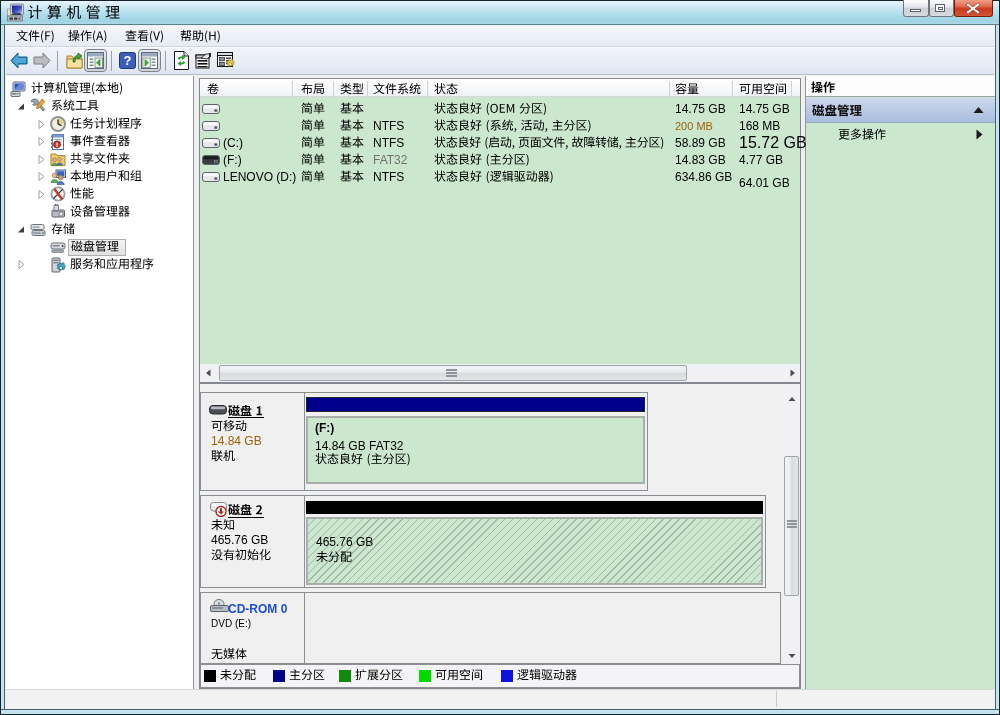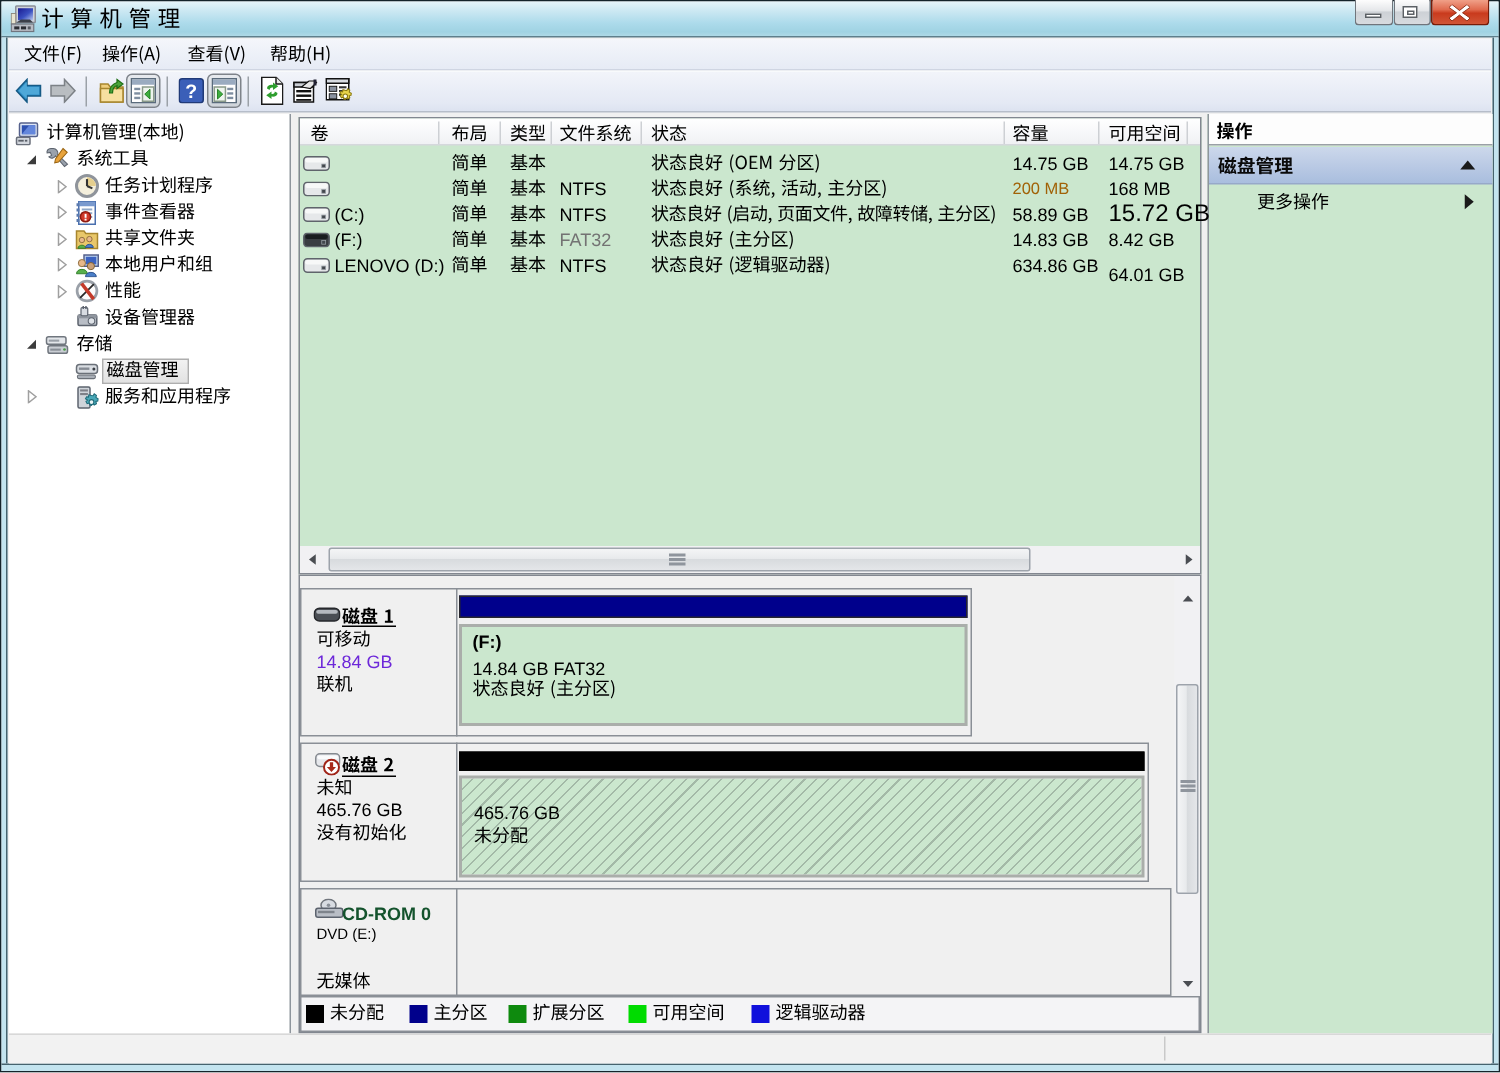--- a/index.html
+++ b/index.html
@@ -320,29 +320,29 @@
 <div class="t" style="left:373px;top:135.5px;font-size:12px;color:#000">NTFS</div>
 <div class="t" style="left:373px;top:152.5px;font-size:12px;color:#737373">FAT32</div>
 <div class="t" style="left:373px;top:169.5px;font-size:12px;color:#000">NTFS</div>
 <div class="t" style="left:675px;top:101.5px;font-size:12px;color:#000">14.75 GB</div>
 <div class="t" style="left:739px;top:101.5px;font-size:12px;color:#000">14.75 GB</div>
 <div class="t" style="left:675px;top:118.5px;font-size:11px;color:#a16207">200 MB</div>
 <div class="t" style="left:739px;top:118.5px;font-size:12px;color:#000">168 MB</div>
 <div class="t" style="left:675px;top:135.5px;font-size:12px;color:#000">58.89 GB</div>
 <div class="t" style="left:739px;top:135.5px;font-size:16px;color:#000">15.72 GB</div>
 <div class="t" style="left:675px;top:152.5px;font-size:12px;color:#000">14.83 GB</div>
-<div class="t" style="left:739px;top:152.5px;font-size:12px;color:#000">8.42 GB</div>
+<div class="t" style="left:739px;top:152.5px;font-size:12px;color:#000">4.77 GB</div>
 <div class="t" style="left:675px;top:169.5px;font-size:12px;color:#000">634.86 GB</div>
 <div class="t" style="left:739px;top:176px;font-size:12px;color:#000">64.01 GB</div>
-<div class="t" style="left:211px;top:433.5px;font-size:12px;color:#6d28d9">14.84 GB</div>
+<div class="t" style="left:211px;top:433.5px;font-size:12px;color:#a16207">14.84 GB</div>
 <div class="t" style="left:315px;top:420.5px;font-size:12px;color:#000;font-weight:bold">(F:)</div>
 <div class="t" style="left:315px;top:439px;font-size:12px;color:#000">14.84 GB FAT32</div>
 <div class="t" style="left:211px;top:532.5px;font-size:12px;color:#000">465.76 GB</div>
 <div class="t" style="left:316px;top:535px;font-size:12px;color:#000">465.76 GB</div>
-<div class="t" style="left:228px;top:602px;font-size:12px;color:#14532d;font-weight:bold">CD-ROM 0</div>
+<div class="t" style="left:228px;top:602px;font-size:12px;color:#1d4ed8;font-weight:bold">CD-ROM 0</div>
 <div class="t" style="left:211px;top:616.5px;font-size:10px;color:#000">DVD (E:)</div>
 <svg id="txt" width="1000" height="715" viewBox="0 0 1000 715" style="position:absolute;left:0;top:0;pointer-events:none">
     <path transform="translate(27.5,17.8)" d="M2.1 -11.6 2.8 -12.3Q3.2 -12 3.7 -11.6Q4.1 -11.2 4.5 -10.8Q4.9 -10.4 5.2 -10.1L4.4 -9.3Q4.2 -9.6 3.8 -10Q3.4 -10.4 2.9 -10.8Q2.5 -11.3 2.1 -11.6ZM2.9 0.9 2.7 -0.2 3.1 -0.7 6.1 -2.7Q6.1 -2.6 6.2 -2.4Q6.2 -2.2 6.3 -2Q6.4 -1.8 6.4 -1.7Q5.4 -1 4.7 -0.5Q4.1 -0 3.7 0.2Q3.4 0.5 3.2 0.6Q3 0.8 2.9 0.9ZM0.7 -7.9H3.8V-6.8H0.7ZM5.6 -7.6H14.4V-6.5H5.6ZM9.4 -12.6H10.6V1.2H9.4ZM2.9 0.9Q2.9 0.8 2.8 0.6Q2.7 0.4 2.6 0.2Q2.4 -0 2.3 -0.1Q2.5 -0.3 2.8 -0.6Q3.1 -0.9 3.1 -1.4V-7.9H4.2V-0.4Q4.2 -0.4 4.1 -0.3Q3.9 -0.2 3.8 -0Q3.6 0.1 3.4 0.3Q3.2 0.4 3.1 0.6Q2.9 0.8 2.9 0.9Z M20.2 -2.3H33.6V-1.3H20.2ZM23.2 -6.9V-6H30.9V-6.9ZM23.2 -5.2V-4.3H30.9V-5.2ZM23.2 -8.4V-7.6H30.9V-8.4ZM22 -9.2H32V-3.6H22ZM29 -3.8H30.2V1.2H29ZM21.9 -11.5H26.7V-10.6H21.9ZM27.6 -11.5H33.5V-10.6H27.6ZM22.1 -12.7 23.2 -12.4Q22.8 -11.4 22.1 -10.5Q21.5 -9.6 20.8 -8.9Q20.7 -9 20.6 -9.1Q20.4 -9.3 20.2 -9.4Q20.1 -9.5 19.9 -9.6Q20.6 -10.1 21.2 -11Q21.8 -11.8 22.1 -12.7ZM28 -12.7 29.1 -12.4Q28.8 -11.5 28.2 -10.6Q27.6 -9.7 26.9 -9.1Q26.8 -9.2 26.6 -9.3Q26.5 -9.5 26.3 -9.6Q26.1 -9.6 25.9 -9.7Q26.6 -10.3 27.2 -11Q27.7 -11.8 28 -12.7ZM22.8 -10.7 23.8 -11.1Q24 -10.7 24.3 -10.3Q24.6 -9.8 24.7 -9.5L23.7 -9.1Q23.6 -9.5 23.3 -9.9Q23.1 -10.4 22.8 -10.7ZM29.1 -10.8 30 -11.2Q30.4 -10.8 30.8 -10.4Q31.2 -9.9 31.3 -9.6L30.4 -9.1Q30.2 -9.5 29.9 -10Q29.5 -10.4 29.1 -10.8ZM24.1 -3.8H25.2V-2.6Q25.2 -2.1 25.1 -1.6Q24.9 -1.1 24.5 -0.6Q24.1 -0.1 23.3 0.4Q22.5 0.8 21.2 1.2Q21.1 1 20.9 0.8Q20.7 0.5 20.5 0.4Q21.7 0.1 22.4 -0.3Q23.1 -0.7 23.5 -1.1Q23.8 -1.5 24 -1.9Q24.1 -2.3 24.1 -2.6Z M46.9 -11.7H50.7V-10.7H46.9ZM46.3 -11.7H47.4V-6.9Q47.4 -6 47.3 -4.9Q47.2 -3.8 46.9 -2.8Q46.7 -1.7 46.2 -0.7Q45.7 0.4 44.9 1.2Q44.8 1.1 44.7 1Q44.5 0.8 44.3 0.7Q44.2 0.5 44 0.5Q44.8 -0.3 45.2 -1.2Q45.7 -2.2 45.9 -3.1Q46.1 -4.1 46.2 -5.1Q46.3 -6.1 46.3 -6.9ZM50.2 -11.7H51.3V-0.9Q51.3 -0.6 51.3 -0.4Q51.3 -0.1 51.4 -0.1Q51.5 0 51.7 0Q51.8 0 51.9 0Q52 0 52.1 0Q52.3 0 52.4 -0.1Q52.5 -0.2 52.5 -0.3Q52.5 -0.4 52.6 -0.7Q52.6 -0.9 52.6 -1.5Q52.6 -2.1 52.6 -2.8Q52.8 -2.7 53 -2.5Q53.3 -2.4 53.5 -2.3Q53.5 -1.9 53.5 -1.4Q53.4 -1 53.4 -0.6Q53.4 -0.2 53.4 0Q53.3 0.6 52.9 0.8Q52.8 0.9 52.6 1Q52.4 1 52.1 1Q52 1 51.8 1Q51.5 1 51.4 1Q51.2 1 50.9 1Q50.7 0.9 50.5 0.8Q50.4 0.6 50.3 0.5Q50.2 0.3 50.2 -0Q50.2 -0.4 50.2 -1ZM39.6 -9.4H45.4V-8.3H39.6ZM42.1 -12.6H43.2V1.2H42.1ZM42 -8.7 42.8 -8.5Q42.6 -7.6 42.2 -6.6Q41.9 -5.6 41.5 -4.7Q41.1 -3.8 40.7 -3Q40.3 -2.2 39.8 -1.6Q39.7 -1.8 39.5 -2.1Q39.4 -2.4 39.2 -2.6Q39.6 -3.1 40.1 -3.8Q40.5 -4.5 40.9 -5.4Q41.2 -6.2 41.5 -7Q41.8 -7.9 42 -8.7ZM43.1 -7.1Q43.2 -6.9 43.6 -6.6Q43.9 -6.2 44.3 -5.8Q44.7 -5.3 45 -5Q45.3 -4.6 45.5 -4.4L44.8 -3.5Q44.6 -3.8 44.3 -4.2Q44 -4.6 43.7 -5.1Q43.3 -5.5 43 -5.9Q42.7 -6.3 42.5 -6.5Z M62.2 -0.2H70.1V0.7H62.2ZM59.7 -8.4H71.9V-5.9H70.8V-7.5H60.8V-5.9H59.7ZM62.1 -6.6H70.1V-3.6H62.1V-4.4H69V-5.7H62.1ZM62.2 -2.5H70.9V1.2H69.8V-1.6H62.2ZM61.4 -6.6H62.5V1.2H61.4ZM64.8 -9.3 65.8 -9.6Q66 -9.2 66.2 -8.8Q66.4 -8.4 66.5 -8.1L65.4 -7.9Q65.4 -8.2 65.2 -8.6Q65 -9 64.8 -9.3ZM60.7 -11.4H65.5V-10.5H60.7ZM66.9 -11.4H72.3V-10.5H66.9ZM60.7 -12.7 61.8 -12.5Q61.5 -11.4 60.9 -10.4Q60.4 -9.4 59.8 -8.7Q59.7 -8.8 59.5 -8.9Q59.4 -9 59.2 -9.1Q59 -9.2 58.8 -9.2Q59.5 -9.9 59.9 -10.8Q60.4 -11.7 60.7 -12.7ZM67 -12.6 68.1 -12.4Q67.9 -11.5 67.5 -10.7Q67 -9.8 66.5 -9.2Q66.4 -9.3 66.3 -9.4Q66.1 -9.5 65.9 -9.6Q65.7 -9.7 65.6 -9.8Q66.1 -10.3 66.5 -11.1Q66.8 -11.8 67 -12.6ZM61.9 -10.8 62.8 -11Q63.1 -10.6 63.4 -10.1Q63.7 -9.6 63.8 -9.2L62.9 -8.9Q62.7 -9.3 62.5 -9.8Q62.2 -10.3 61.9 -10.8ZM68.3 -10.7 69.2 -11Q69.6 -10.6 69.9 -10.1Q70.3 -9.6 70.4 -9.2L69.5 -8.8Q69.4 -9.2 69 -9.7Q68.7 -10.2 68.3 -10.7Z M84.7 -8.1V-6.2H90.3V-8.1ZM84.7 -10.9V-9H90.3V-10.9ZM83.7 -11.9H91.4V-5.2H83.7ZM83.5 -3.4H91.6V-2.4H83.5ZM82.4 -0.3H92.1V0.7H82.4ZM78.3 -11.6H83V-10.5H78.3ZM78.4 -7.2H82.8V-6.2H78.4ZM78.1 -1.5Q78.7 -1.7 79.5 -1.9Q80.3 -2.1 81.2 -2.4Q82 -2.7 82.9 -3L83.1 -1.9Q81.9 -1.5 80.6 -1.1Q79.4 -0.7 78.4 -0.4ZM80.2 -11.2H81.2V-1.9L80.2 -1.7ZM87 -11.4H88V-5.7H88.1V0.1H87V-5.7H87Z"></path>
     <path transform="translate(16,40.2)" d="M8.7 -7.6 9.6 -7.3Q8.9 -5.1 7.7 -3.5Q6.5 -1.9 4.8 -0.9Q3.2 0.2 1 0.9Q0.9 0.8 0.8 0.7Q0.8 0.5 0.6 0.3Q0.5 0.2 0.4 0.1Q2.6 -0.5 4.2 -1.5Q5.8 -2.5 6.9 -4Q8 -5.5 8.7 -7.6ZM3.2 -7.5Q3.9 -5.6 5.1 -4.1Q6.2 -2.6 7.9 -1.6Q9.5 -0.5 11.6 0Q11.5 0.1 11.4 0.3Q11.3 0.4 11.2 0.6Q11.1 0.7 11 0.9Q8.8 0.3 7.2 -0.8Q5.5 -2 4.4 -3.6Q3.2 -5.2 2.4 -7.2ZM0.6 -8H11.5V-7.1H0.6ZM5.1 -9.9 6 -10.2Q6.3 -9.7 6.6 -9.2Q6.8 -8.7 7 -8.3L6 -8Q5.9 -8.4 5.6 -8.9Q5.3 -9.4 5.1 -9.9Z M19.3 -9.9H20.2V1H19.3ZM17.2 -9.5 18 -9.3Q17.9 -8.5 17.7 -7.7Q17.4 -6.9 17.1 -6.2Q16.8 -5.5 16.5 -4.9Q16.4 -5 16.3 -5.1Q16.1 -5.2 16 -5.2Q15.8 -5.3 15.7 -5.4Q16.1 -5.9 16.3 -6.5Q16.6 -7.2 16.8 -7.9Q17 -8.7 17.2 -9.5ZM17.3 -7.6H22.9V-6.7H17.1ZM15.8 -4.1H23.4V-3.2H15.8ZM15.2 -10 16.1 -9.8Q15.7 -8.8 15.2 -7.8Q14.7 -6.8 14.1 -5.9Q13.5 -5 12.9 -4.4Q12.9 -4.5 12.8 -4.6Q12.7 -4.8 12.6 -5Q12.5 -5.1 12.4 -5.2Q12.9 -5.8 13.5 -6.6Q14 -7.4 14.4 -8.3Q14.9 -9.1 15.2 -10ZM14 -6.9 14.9 -7.8 14.9 -7.8V0.9H14Z M26.9 2.4Q26 1 25.6 -0.5Q25.1 -2 25.1 -3.7Q25.1 -5.5 25.6 -7Q26 -8.5 26.9 -9.8L27.5 -9.5Q26.8 -8.2 26.4 -6.7Q26 -5.3 26 -3.7Q26 -2.2 26.4 -0.7Q26.8 0.8 27.5 2Z M29.3 0V-8.8H34.3V-7.9H30.4V-4.9H33.7V-3.9H30.4V0Z M35.9 2.4 35.2 2Q36 0.8 36.3 -0.7Q36.7 -2.2 36.7 -3.7Q36.7 -5.3 36.3 -6.7Q36 -8.2 35.2 -9.5L35.9 -9.8Q36.7 -8.5 37.2 -7Q37.6 -5.5 37.6 -3.7Q37.6 -2 37.2 -0.5Q36.7 1 35.9 2.4Z"></path>
     <path transform="translate(68,40.2)" d="M0.4 -3.7Q1.1 -3.9 2 -4.2Q2.9 -4.5 3.8 -4.9L4 -4.1Q3.1 -3.8 2.2 -3.4Q1.4 -3.1 0.7 -2.8ZM0.6 -7.7H3.9V-6.8H0.6ZM1.9 -10.1H2.8V-0.1Q2.8 0.2 2.7 0.4Q2.6 0.6 2.4 0.7Q2.2 0.8 1.9 0.9Q1.6 0.9 1.1 0.9Q1.1 0.7 1 0.5Q1 0.3 0.9 0.1Q1.2 0.1 1.4 0.1Q1.7 0.1 1.7 0.1Q1.9 0.1 1.9 -0.1ZM6.3 -8.9V-7.6H9.1V-8.9ZM5.5 -9.6H9.9V-7H5.5ZM5 -5.8V-4.4H6.6V-5.8ZM4.3 -6.4H7.4V-3.7H4.3ZM8.8 -5.8V-4.4H10.4V-5.8ZM8 -6.4H11.2V-3.7H8ZM4.1 -2.8H11.4V-2.1H4.1ZM7.3 -3.7H8.1V1H7.3ZM7.1 -2.5 7.8 -2.2Q7.4 -1.6 6.7 -1Q6.1 -0.5 5.4 -0Q4.6 0.4 3.9 0.7Q3.8 0.5 3.6 0.3Q3.5 0.1 3.3 -0Q4 -0.2 4.8 -0.6Q5.5 -1 6.1 -1.5Q6.7 -2 7.1 -2.5ZM8.4 -2.4Q8.7 -1.9 9.3 -1.5Q9.8 -1 10.4 -0.7Q11 -0.3 11.6 -0.1Q11.5 -0 11.4 0.1Q11.3 0.2 11.2 0.3Q11.1 0.5 11 0.6Q10.4 0.3 9.8 -0.1Q9.2 -0.5 8.6 -1.1Q8.1 -1.6 7.7 -2.1Z M17.8 -8.1H23.5V-7.2H17.4ZM19.3 -5.5H23.3V-4.6H19.3ZM19.3 -2.8H23.4V-2H19.3ZM18.9 -7.8H19.8V0.9H18.9ZM18.3 -9.9 19.2 -9.7Q18.8 -8.8 18.4 -7.8Q17.9 -6.9 17.4 -6.1Q16.9 -5.3 16.4 -4.7Q16.3 -4.8 16.2 -4.9Q16 -5 15.9 -5.1Q15.8 -5.2 15.7 -5.3Q16.2 -5.9 16.7 -6.6Q17.2 -7.4 17.6 -8.2Q18 -9.1 18.3 -9.9ZM15.4 -10 16.3 -9.8Q15.9 -8.8 15.4 -7.8Q14.8 -6.8 14.2 -5.9Q13.6 -5 13 -4.3Q12.9 -4.4 12.8 -4.6Q12.7 -4.8 12.6 -5Q12.5 -5.1 12.4 -5.2Q13 -5.8 13.6 -6.6Q14.1 -7.4 14.6 -8.2Q15.1 -9.1 15.4 -10ZM14.1 -6.9 15 -7.8 15 -7.8V0.9H14.1Z M26.9 2.4Q26 1 25.6 -0.5Q25.1 -2 25.1 -3.7Q25.1 -5.5 25.6 -7Q26 -8.5 26.9 -9.8L27.5 -9.5Q26.8 -8.2 26.4 -6.7Q26 -5.3 26 -3.7Q26 -2.2 26.4 -0.7Q26.8 0.8 27.5 2Z M28.1 0 31.1 -8.8H32.3L35.3 0H34.1L32.6 -4.9Q32.4 -5.7 32.1 -6.4Q31.9 -7.1 31.7 -7.9H31.7Q31.5 -7.1 31.2 -6.4Q31 -5.7 30.8 -4.9L29.2 0ZM29.7 -2.7V-3.6H33.7V-2.7Z M36.5 2.4 35.9 2Q36.6 0.8 37 -0.7Q37.4 -2.2 37.4 -3.7Q37.4 -5.3 37 -6.7Q36.6 -8.2 35.9 -9.5L36.5 -9.8Q37.4 -8.5 37.8 -7Q38.3 -5.5 38.3 -3.7Q38.3 -2 37.8 -0.5Q37.4 1 36.5 2.4Z"></path>
     <path transform="translate(125,40.2)" d="M3.5 -2.6V-1.6H8.4V-2.6ZM3.5 -4.2V-3.2H8.4V-4.2ZM2.7 -4.9H9.3V-1H2.7ZM0.7 -8.6H11.3V-7.8H0.7ZM5.5 -10.1H6.4V-5.2H5.5ZM5 -8.3 5.8 -8Q5.4 -7.4 4.8 -6.9Q4.3 -6.3 3.6 -5.9Q3 -5.4 2.3 -5Q1.7 -4.6 1 -4.4Q1 -4.5 0.9 -4.6Q0.7 -4.7 0.6 -4.9Q0.5 -5 0.4 -5.1Q1.1 -5.3 1.7 -5.7Q2.4 -6 3 -6.4Q3.6 -6.9 4.1 -7.3Q4.6 -7.8 5 -8.3ZM6.9 -8.3Q7.3 -7.8 7.8 -7.4Q8.3 -6.9 8.9 -6.5Q9.6 -6.1 10.2 -5.7Q10.9 -5.4 11.6 -5.2Q11.5 -5.1 11.4 -5Q11.2 -4.9 11.1 -4.7Q11 -4.6 11 -4.5Q10.3 -4.7 9.6 -5.1Q8.9 -5.5 8.3 -5.9Q7.7 -6.4 7.1 -6.9Q6.6 -7.4 6.2 -8ZM0.9 -0.2H11.2V0.6H0.9Z M15.1 -4.7H22.1V1H21.2V-4H16V1H15.1ZM12.7 -6.3H23.3V-5.6H12.7ZM13.6 -7.9H22.6V-7.2H13.6ZM15.7 -3.2H21.6V-2.6H15.7ZM15.7 -1.7H21.6V-1.1H15.7ZM15.6 -0.2H21.6V0.5H15.6ZM21.9 -10 22.5 -9.3Q21.6 -9.2 20.6 -9.1Q19.5 -8.9 18.3 -8.9Q17.1 -8.8 15.9 -8.7Q14.7 -8.7 13.6 -8.7Q13.6 -8.8 13.5 -9.1Q13.5 -9.3 13.4 -9.4Q14.5 -9.4 15.7 -9.4Q16.9 -9.5 18 -9.6Q19.2 -9.6 20.2 -9.7Q21.2 -9.8 21.9 -10ZM17 -9.2 17.9 -9Q17.5 -7.5 16.9 -6.2Q16.2 -4.8 15.3 -3.7Q14.3 -2.5 13 -1.7Q12.9 -1.8 12.8 -2Q12.7 -2.1 12.6 -2.2Q12.5 -2.3 12.4 -2.4Q13.7 -3.2 14.6 -4.2Q15.5 -5.3 16.1 -6.6Q16.7 -7.8 17 -9.2Z M26.9 2.4Q26 1 25.6 -0.5Q25.1 -2 25.1 -3.7Q25.1 -5.5 25.6 -7Q26 -8.5 26.9 -9.8L27.5 -9.5Q26.8 -8.2 26.4 -6.7Q26 -5.3 26 -3.7Q26 -2.2 26.4 -0.7Q26.8 0.8 27.5 2Z M30.9 0 28.1 -8.8H29.2L30.7 -4Q30.9 -3.3 31.1 -2.6Q31.3 -1.9 31.5 -1.1H31.6Q31.8 -1.9 32 -2.6Q32.2 -3.3 32.4 -4L33.8 -8.8H35L32.2 0Z M36.1 2.4 35.5 2Q36.2 0.8 36.6 -0.7Q37 -2.2 37 -3.7Q37 -5.3 36.6 -6.7Q36.2 -8.2 35.5 -9.5L36.1 -9.8Q37 -8.5 37.4 -7Q37.9 -5.5 37.9 -3.7Q37.9 -2 37.4 -0.5Q37 1 36.1 2.4Z"></path>
     <path transform="translate(180,40.2)" d="M0.8 -9.1H6.4V-8.4H0.8ZM0.6 -5.9H6.5V-5.1H0.6ZM1 -7.5H6.2V-6.8H1ZM7 -9.6H10.5V-8.8H7.9V-3.6H7ZM10.3 -9.6H10.5L10.6 -9.6L11.3 -9.2Q10.9 -8.8 10.5 -8.3Q10.1 -7.7 9.8 -7.3Q10.5 -6.8 10.8 -6.4Q11.1 -5.9 11.2 -5.5Q11.2 -5.1 11 -4.9Q10.9 -4.6 10.6 -4.5Q10.4 -4.4 10.2 -4.3Q10 -4.3 9.8 -4.3Q9.5 -4.2 9.2 -4.2Q8.8 -4.2 8.4 -4.3Q8.4 -4.4 8.4 -4.6Q8.3 -4.9 8.2 -5Q8.5 -5 8.9 -5Q9.2 -5 9.5 -5Q9.6 -5 9.7 -5Q9.8 -5 10 -5.1Q10.3 -5.2 10.3 -5.6Q10.3 -5.9 9.9 -6.3Q9.6 -6.7 8.8 -7.2Q9.1 -7.5 9.4 -7.9Q9.6 -8.3 9.9 -8.7Q10.1 -9.1 10.3 -9.4ZM3.3 -10.1H4.2V-6.5Q4.2 -6.2 4.1 -5.7Q3.9 -5.2 3.6 -4.8Q3.3 -4.3 2.8 -3.8Q2.3 -3.4 1.5 -3.1Q1.4 -3.2 1.2 -3.4Q1 -3.6 0.8 -3.7Q1.6 -4 2 -4.3Q2.5 -4.7 2.8 -5.1Q3.1 -5.5 3.2 -5.9Q3.3 -6.2 3.3 -6.5ZM5.5 -4.1H6.4V0.9H5.5ZM1.8 -3.1H9.9V-2.3H2.7V0.3H1.8ZM9.5 -3.1H10.4V-0.7Q10.4 -0.3 10.3 -0.1Q10.2 0.1 9.9 0.2Q9.6 0.2 9.1 0.3Q8.6 0.3 7.9 0.3Q7.8 0.1 7.7 -0.1Q7.6 -0.3 7.6 -0.5Q7.9 -0.5 8.3 -0.5Q8.6 -0.5 8.9 -0.5Q9.1 -0.5 9.2 -0.5Q9.4 -0.5 9.4 -0.5Q9.5 -0.6 9.5 -0.7Z M17.6 -7.4H22.7V-6.5H17.6ZM22.3 -7.4H23.2Q23.2 -7.4 23.2 -7.3Q23.2 -7.2 23.1 -7.1Q23.1 -7 23.1 -6.9Q23.1 -5 23.1 -3.7Q23 -2.4 22.9 -1.5Q22.9 -0.7 22.8 -0.3Q22.7 0.2 22.5 0.4Q22.3 0.6 22.1 0.7Q21.9 0.8 21.6 0.9Q21.4 0.9 20.9 0.9Q20.5 0.9 20 0.9Q20 0.7 19.9 0.4Q19.8 0.2 19.7 -0Q20.2 0 20.7 0Q21.1 0 21.3 0Q21.4 0.1 21.5 0Q21.6 -0 21.7 -0.1Q21.9 -0.3 21.9 -0.7Q22 -1.1 22.1 -2Q22.1 -2.8 22.2 -4Q22.2 -5.3 22.3 -7.2ZM19.6 -10.1H20.5Q20.5 -8.7 20.4 -7.4Q20.4 -6 20.2 -4.8Q20.1 -3.6 19.7 -2.5Q19.4 -1.4 18.7 -0.6Q18.1 0.3 17.1 1Q17 0.8 16.8 0.6Q16.6 0.4 16.4 0.3Q17.4 -0.3 18 -1.1Q18.6 -1.9 18.9 -2.9Q19.3 -4 19.4 -5.1Q19.5 -6.3 19.6 -7.5Q19.6 -8.8 19.6 -10.1ZM13.3 -9.5H17.2V-1.7H16.3V-8.7H14.1V-0.9H13.3ZM12.4 -1.1Q13.1 -1.3 14 -1.5Q14.9 -1.6 15.9 -1.8Q16.9 -2.1 17.9 -2.3L17.9 -1.5Q17 -1.2 16 -1Q15.1 -0.8 14.2 -0.6Q13.3 -0.4 12.6 -0.2ZM13.7 -6.9H16.7V-6.1H13.7ZM13.7 -4.3H16.7V-3.5H13.7Z M26.9 2.4Q26 1 25.6 -0.5Q25.1 -2 25.1 -3.7Q25.1 -5.5 25.6 -7Q26 -8.5 26.9 -9.8L27.5 -9.5Q26.8 -8.2 26.4 -6.7Q26 -5.3 26 -3.7Q26 -2.2 26.4 -0.7Q26.8 0.8 27.5 2Z M29.3 0V-8.8H30.4V-5.1H34.5V-8.8H35.6V0H34.5V-4.1H30.4V0Z M38 2.4 37.3 2Q38.1 0.8 38.5 -0.7Q38.8 -2.2 38.8 -3.7Q38.8 -5.3 38.5 -6.7Q38.1 -8.2 37.3 -9.5L38 -9.8Q38.8 -8.5 39.3 -7Q39.7 -5.5 39.7 -3.7Q39.7 -2 39.3 -0.5Q38.8 1 38 2.4Z"></path>
     <path transform="translate(31,92.2)" d="M1.6 -9.3 2.2 -9.9Q2.6 -9.6 2.9 -9.3Q3.3 -9 3.6 -8.6Q4 -8.3 4.1 -8.1L3.5 -7.4Q3.3 -7.7 3 -8Q2.7 -8.3 2.4 -8.7Q2 -9 1.6 -9.3ZM2.3 0.7 2.2 -0.2 2.4 -0.5 4.8 -2.2Q4.9 -2.1 4.9 -1.9Q5 -1.8 5 -1.6Q5.1 -1.5 5.1 -1.4Q4.3 -0.8 3.8 -0.4Q3.3 -0 3 0.2Q2.7 0.4 2.6 0.5Q2.4 0.6 2.3 0.7ZM0.6 -6.3H3V-5.4H0.6ZM4.5 -6.1H11.5V-5.2H4.5ZM7.5 -10H8.5V1H7.5ZM2.3 0.7Q2.3 0.6 2.2 0.5Q2.1 0.3 2 0.1Q2 -0 1.9 -0.1Q2 -0.2 2.2 -0.5Q2.5 -0.7 2.5 -1.1V-6.3H3.4V-0.3Q3.4 -0.3 3.3 -0.2Q3.2 -0.2 3 -0Q2.9 0.1 2.7 0.2Q2.6 0.4 2.5 0.5Q2.3 0.6 2.3 0.7Z M12.7 -1.8H23.4V-1.1H12.7ZM15 -5.5V-4.8H21.2V-5.5ZM15 -4.2V-3.5H21.2V-4.2ZM15 -6.7V-6.1H21.2V-6.7ZM14.1 -7.4H22.1V-2.9H14.1ZM19.7 -3H20.6V0.9H19.7ZM14 -9.2H17.8V-8.4H14ZM18.6 -9.2H23.3V-8.4H18.6ZM14.2 -10.1 15 -9.9Q14.7 -9.1 14.2 -8.4Q13.7 -7.7 13.2 -7.2Q13.1 -7.2 12.9 -7.3Q12.8 -7.4 12.7 -7.5Q12.5 -7.6 12.4 -7.7Q13 -8.1 13.4 -8.8Q13.9 -9.4 14.2 -10.1ZM18.9 -10.1 19.8 -9.9Q19.5 -9.2 19 -8.5Q18.5 -7.8 18 -7.3Q17.9 -7.4 17.8 -7.5Q17.6 -7.6 17.5 -7.6Q17.3 -7.7 17.2 -7.8Q17.8 -8.2 18.2 -8.8Q18.7 -9.5 18.9 -10.1ZM14.7 -8.6 15.5 -8.9Q15.7 -8.6 15.9 -8.2Q16.1 -7.9 16.2 -7.6L15.5 -7.3Q15.4 -7.6 15.2 -7.9Q15 -8.3 14.7 -8.6ZM19.8 -8.6 20.5 -9Q20.8 -8.7 21.1 -8.3Q21.4 -7.9 21.6 -7.7L20.8 -7.3Q20.7 -7.6 20.4 -8Q20.1 -8.3 19.8 -8.6ZM15.7 -3H16.6V-2.1Q16.6 -1.7 16.5 -1.3Q16.4 -0.9 16.1 -0.5Q15.7 -0.1 15.1 0.3Q14.5 0.7 13.4 1Q13.3 0.8 13.2 0.6Q13 0.4 12.9 0.3Q13.8 0.1 14.4 -0.2Q15 -0.5 15.3 -0.9Q15.6 -1.2 15.6 -1.5Q15.7 -1.8 15.7 -2.1Z M30.5 -9.4H33.5V-8.5H30.5ZM30 -9.4H30.8V-5.5Q30.8 -4.8 30.8 -3.9Q30.7 -3.1 30.5 -2.2Q30.3 -1.3 29.9 -0.5Q29.5 0.3 28.9 1Q28.8 0.9 28.7 0.8Q28.6 0.7 28.4 0.5Q28.3 0.4 28.2 0.4Q28.8 -0.2 29.2 -1Q29.5 -1.7 29.7 -2.5Q29.9 -3.3 29.9 -4.1Q30 -4.8 30 -5.5ZM33.1 -9.4H34V-0.7Q34 -0.5 34 -0.3Q34 -0.1 34.1 -0.1Q34.2 0 34.3 0Q34.4 0 34.5 0Q34.6 0 34.6 0Q34.8 0 34.9 -0.1Q34.9 -0.1 35 -0.2Q35 -0.3 35 -0.5Q35 -0.7 35 -1.2Q35.1 -1.7 35.1 -2.3Q35.2 -2.1 35.4 -2Q35.6 -1.9 35.7 -1.9Q35.7 -1.5 35.7 -1.2Q35.7 -0.8 35.7 -0.5Q35.7 -0.2 35.7 0Q35.6 0.5 35.3 0.7Q35.2 0.8 35 0.8Q34.9 0.8 34.7 0.8Q34.6 0.8 34.4 0.8Q34.2 0.8 34.1 0.8Q33.9 0.8 33.7 0.8Q33.5 0.7 33.4 0.6Q33.3 0.5 33.2 0.4Q33.2 0.2 33.1 -0Q33.1 -0.3 33.1 -0.8ZM24.6 -7.5H29.3V-6.6H24.6ZM26.6 -10.1H27.5V0.9H26.6ZM26.6 -7 27.2 -6.8Q27 -6 26.8 -5.3Q26.5 -4.5 26.2 -3.7Q25.9 -3 25.5 -2.4Q25.2 -1.7 24.8 -1.3Q24.7 -1.5 24.6 -1.7Q24.4 -1.9 24.3 -2.1Q24.7 -2.5 25 -3.1Q25.4 -3.6 25.6 -4.3Q25.9 -4.9 26.2 -5.6Q26.4 -6.3 26.6 -7ZM27.4 -5.7Q27.5 -5.5 27.8 -5.2Q28.1 -5 28.4 -4.6Q28.7 -4.3 29 -4Q29.2 -3.7 29.3 -3.5L28.8 -2.8Q28.6 -3 28.4 -3.4Q28.2 -3.7 27.9 -4Q27.6 -4.4 27.4 -4.7Q27.1 -5 26.9 -5.2Z M39.2 -0.1H45.5V0.6H39.2ZM37.2 -6.7H47V-4.7H46.1V-6H38.1V-4.7H37.2ZM39.1 -5.3H45.5V-2.8H39.1V-3.5H44.6V-4.6H39.1ZM39.2 -2H46.1V0.9H45.3V-1.3H39.2ZM38.5 -5.3H39.4V1H38.5ZM41.3 -7.5 42.1 -7.6Q42.3 -7.4 42.4 -7.1Q42.6 -6.7 42.6 -6.5L41.8 -6.3Q41.7 -6.5 41.6 -6.9Q41.4 -7.2 41.3 -7.5ZM38 -9.1H41.8V-8.4H38ZM43 -9.1H47.3V-8.4H43ZM38 -10.1 38.9 -10Q38.6 -9.1 38.2 -8.3Q37.8 -7.5 37.3 -7Q37.2 -7 37.1 -7.1Q36.9 -7.2 36.8 -7.3Q36.6 -7.3 36.5 -7.4Q37 -7.9 37.4 -8.6Q37.8 -9.3 38 -10.1ZM43.1 -10.1 44 -9.9Q43.8 -9.2 43.4 -8.5Q43.1 -7.9 42.7 -7.4Q42.6 -7.5 42.4 -7.5Q42.3 -7.6 42.2 -7.7Q42 -7.8 41.9 -7.8Q42.3 -8.2 42.6 -8.8Q42.9 -9.5 43.1 -10.1ZM39 -8.6 39.7 -8.8Q39.9 -8.5 40.2 -8.1Q40.4 -7.7 40.5 -7.4L39.7 -7.1Q39.6 -7.4 39.4 -7.8Q39.2 -8.3 39 -8.6ZM44.1 -8.5 44.8 -8.8Q45.1 -8.5 45.4 -8.1Q45.7 -7.7 45.8 -7.4L45.1 -7.1Q44.9 -7.4 44.7 -7.8Q44.4 -8.2 44.1 -8.5Z M53.7 -6.5V-4.9H58.2V-6.5ZM53.7 -8.7V-7.2H58.2V-8.7ZM52.9 -9.5H59V-4.1H52.9ZM52.7 -2.7H59.2V-1.9H52.7ZM51.8 -0.3H59.6V0.6H51.8ZM48.6 -9.3H52.3V-8.4H48.6ZM48.7 -5.8H52.1V-5H48.7ZM48.4 -1.2Q48.9 -1.3 49.5 -1.5Q50.1 -1.7 50.8 -1.9Q51.5 -2.2 52.2 -2.4L52.4 -1.5Q51.4 -1.2 50.4 -0.9Q49.4 -0.5 48.6 -0.3ZM50 -8.9H50.9V-1.5L50 -1.3ZM55.5 -9.2H56.3V-4.5H56.4V0.1H55.5V-4.5H55.5Z M62.9 2.4Q62 1 61.6 -0.5Q61.1 -2 61.1 -3.7Q61.1 -5.5 61.6 -7Q62 -8.5 62.9 -9.8L63.5 -9.5Q62.8 -8.2 62.4 -6.7Q62 -5.3 62 -3.7Q62 -2.2 62.4 -0.7Q62.8 0.8 63.5 2Z M64.8 -7.5H75.3V-6.6H64.8ZM66.8 -2.2H73.3V-1.3H66.8ZM69.6 -10.1H70.5V1H69.6ZM68.7 -7.2 69.5 -7Q69.1 -5.7 68.4 -4.6Q67.7 -3.5 66.9 -2.5Q66.1 -1.6 65.2 -0.9Q65.1 -1.1 65 -1.2Q64.9 -1.3 64.7 -1.5Q64.6 -1.6 64.5 -1.7Q65.4 -2.2 66.2 -3.1Q67 -4 67.6 -5Q68.3 -6.1 68.7 -7.2ZM71.4 -7.2Q71.8 -6.1 72.4 -5Q73.1 -4 73.9 -3.1Q74.7 -2.3 75.6 -1.8Q75.5 -1.7 75.4 -1.5Q75.3 -1.4 75.1 -1.3Q75 -1.1 74.9 -1Q74 -1.6 73.2 -2.5Q72.4 -3.4 71.7 -4.6Q71 -5.7 70.6 -7Z M83.7 -10.1H84.5V-1.7H83.7ZM79.9 -5.1 86.4 -7.9 86.7 -7.1 80.2 -4.3ZM81.2 -9H82.1V-0.9Q82.1 -0.6 82.1 -0.4Q82.2 -0.3 82.4 -0.2Q82.6 -0.1 83 -0.1Q83.1 -0.1 83.4 -0.1Q83.7 -0.1 84.1 -0.1Q84.4 -0.1 84.8 -0.1Q85.2 -0.1 85.5 -0.1Q85.8 -0.1 85.9 -0.1Q86.3 -0.1 86.4 -0.3Q86.6 -0.4 86.7 -0.8Q86.8 -1.1 86.8 -1.8Q87 -1.7 87.2 -1.6Q87.4 -1.5 87.6 -1.5Q87.6 -0.7 87.4 -0.2Q87.3 0.3 86.9 0.5Q86.6 0.7 85.9 0.7Q85.8 0.7 85.5 0.7Q85.2 0.7 84.8 0.7Q84.5 0.7 84.1 0.7Q83.7 0.7 83.4 0.7Q83.1 0.7 83 0.7Q82.3 0.7 81.9 0.6Q81.5 0.4 81.4 0.1Q81.2 -0.3 81.2 -0.9ZM86.2 -7.7H86.1L86.3 -7.9L86.5 -8L87.1 -7.8L87.1 -7.6Q87.1 -6.8 87.1 -6.1Q87.1 -5.3 87.1 -4.7Q87 -4.1 87 -3.7Q87 -3.3 87 -3.1Q86.9 -2.8 86.7 -2.6Q86.6 -2.4 86.3 -2.3Q86.1 -2.3 85.7 -2.2Q85.4 -2.2 85.2 -2.2Q85.2 -2.4 85.1 -2.6Q85 -2.9 85 -3Q85.2 -3 85.4 -3Q85.7 -3 85.8 -3Q85.9 -3 86 -3.1Q86.1 -3.1 86.1 -3.3Q86.2 -3.4 86.2 -3.8Q86.2 -4.2 86.2 -4.8Q86.2 -5.3 86.2 -6.1Q86.2 -6.8 86.2 -7.7ZM76.6 -7.2H80.4V-6.3H76.6ZM78.1 -9.9H79V-2.2H78.1ZM76.5 -1.8Q76.9 -2 77.6 -2.3Q78.2 -2.5 78.9 -2.8Q79.6 -3.1 80.3 -3.4L80.5 -2.6Q79.6 -2.2 78.6 -1.7Q77.6 -1.3 76.8 -1Z M89.2 2.4 88.6 2Q89.3 0.8 89.7 -0.7Q90.1 -2.2 90.1 -3.7Q90.1 -5.3 89.7 -6.7Q89.3 -8.2 88.6 -9.5L89.2 -9.8Q90.1 -8.5 90.5 -7Q91 -5.5 91 -3.7Q91 -2 90.5 -0.5Q90.1 1 89.2 2.4Z"></path>
     <path transform="translate(51,109.7)" d="M3.4 -2.7 4.3 -2.4Q4 -1.9 3.5 -1.4Q3.1 -0.9 2.6 -0.5Q2.1 -0.1 1.6 0.2Q1.5 0.2 1.4 0Q1.3 -0.1 1.1 -0.2Q1 -0.3 0.8 -0.4Q1.6 -0.8 2.3 -1.4Q3 -2 3.4 -2.7ZM7.6 -2.3 8.3 -2.7Q8.8 -2.4 9.4 -1.9Q9.9 -1.5 10.4 -1.1Q10.9 -0.6 11.2 -0.3L10.5 0.3Q10.2 -0.1 9.7 -0.5Q9.2 -1 8.7 -1.4Q8.1 -1.9 7.6 -2.3ZM5.7 -3.6H6.6V-0.2Q6.6 0.1 6.5 0.4Q6.4 0.6 6.1 0.7Q5.8 0.8 5.3 0.8Q4.8 0.8 4.2 0.8Q4.2 0.6 4.1 0.4Q4 0.1 3.8 -0.1Q4.2 -0.1 4.5 -0Q4.9 -0 5.1 -0Q5.3 -0 5.4 -0Q5.6 -0.1 5.6 -0.1Q5.7 -0.1 5.7 -0.2ZM9.6 -10 10.3 -9.2Q9.4 -9 8.4 -8.9Q7.3 -8.7 6.2 -8.6Q5 -8.5 3.8 -8.4Q2.6 -8.3 1.5 -8.3Q1.5 -8.4 1.4 -8.7Q1.4 -8.9 1.3 -9Q2.4 -9.1 3.5 -9.2Q4.7 -9.3 5.8 -9.4Q6.9 -9.5 7.9 -9.7Q8.9 -9.8 9.6 -10ZM1.5 -2.9Q1.5 -3 1.5 -3.2Q1.4 -3.3 1.4 -3.5Q1.3 -3.7 1.3 -3.8Q1.6 -3.8 2 -4Q2.4 -4.2 2.9 -4.4Q3.2 -4.6 3.8 -4.9Q4.4 -5.2 5.2 -5.7Q6 -6.2 6.8 -6.7Q7.6 -7.3 8.4 -7.9L9.1 -7.3Q7.4 -6.1 5.6 -5.1Q3.9 -4.1 2.2 -3.3V-3.3Q2.2 -3.3 2.1 -3.3Q2 -3.2 1.9 -3.2Q1.7 -3.1 1.6 -3.1Q1.5 -3 1.5 -2.9ZM1.5 -2.9 1.5 -3.6 2.1 -3.9 9.8 -4.4Q9.8 -4.3 9.8 -4Q9.8 -3.8 9.8 -3.7Q8 -3.6 6.7 -3.5Q5.5 -3.4 4.6 -3.3Q3.7 -3.2 3.2 -3.2Q2.6 -3.1 2.3 -3.1Q2 -3.1 1.8 -3Q1.7 -3 1.5 -2.9ZM2.2 -5.4Q2.2 -5.5 2.1 -5.7Q2.1 -5.8 2 -6Q2 -6.1 1.9 -6.3Q2.1 -6.3 2.3 -6.4Q2.6 -6.5 2.8 -6.7Q3 -6.8 3.3 -7.1Q3.5 -7.3 3.9 -7.6Q4.3 -7.9 4.6 -8.3Q5 -8.7 5.3 -9L6.1 -8.6Q5.3 -7.8 4.5 -7.1Q3.6 -6.4 2.8 -5.9V-5.8Q2.8 -5.8 2.7 -5.8Q2.6 -5.8 2.5 -5.7Q2.4 -5.6 2.3 -5.6Q2.2 -5.5 2.2 -5.4ZM2.2 -5.4 2.2 -6.1 2.7 -6.3 6.9 -6.5Q6.8 -6.4 6.8 -6.2Q6.8 -6 6.8 -5.8Q5.3 -5.7 4.5 -5.7Q3.6 -5.6 3.2 -5.6Q2.7 -5.6 2.5 -5.5Q2.3 -5.5 2.2 -5.4ZM8 -5.3 8.7 -5.7Q9.1 -5.3 9.6 -4.8Q10.1 -4.3 10.5 -3.9Q10.9 -3.4 11.1 -3L10.4 -2.6Q10.2 -3 9.8 -3.4Q9.4 -3.9 8.9 -4.4Q8.4 -4.9 8 -5.3Z M20.9 -6.6 21.6 -7Q21.9 -6.6 22.3 -6.1Q22.6 -5.6 22.9 -5.1Q23.2 -4.7 23.4 -4.3L22.6 -3.9Q22.5 -4.3 22.2 -4.7Q21.9 -5.2 21.6 -5.7Q21.2 -6.2 20.9 -6.6ZM16.9 -8.3H23.4V-7.5H16.9ZM20.4 -4.2H21.3V-0.4Q21.3 -0.2 21.3 -0.1Q21.4 -0.1 21.6 -0.1Q21.6 -0.1 21.8 -0.1Q22 -0.1 22.1 -0.1Q22.3 -0.1 22.4 -0.1Q22.5 -0.1 22.6 -0.2Q22.7 -0.3 22.7 -0.7Q22.7 -1 22.7 -1.7Q22.9 -1.6 23.1 -1.5Q23.3 -1.4 23.5 -1.4Q23.5 -0.6 23.4 -0.1Q23.3 0.4 23.1 0.5Q22.8 0.7 22.5 0.7Q22.4 0.7 22.3 0.7Q22.1 0.7 21.9 0.7Q21.8 0.7 21.6 0.7Q21.5 0.7 21.4 0.7Q21 0.7 20.8 0.6Q20.6 0.5 20.5 0.3Q20.4 0 20.4 -0.4ZM18.1 -4.2H19Q19 -3.2 18.9 -2.4Q18.7 -1.6 18.5 -1Q18.2 -0.3 17.7 0.1Q17.2 0.6 16.4 0.9Q16.3 0.8 16.2 0.7Q16.1 0.5 16 0.4Q15.9 0.3 15.8 0.2Q16.5 -0.1 17 -0.5Q17.4 -0.9 17.7 -1.4Q17.9 -1.9 18 -2.6Q18.1 -3.3 18.1 -4.2ZM16.9 -4.2 16.9 -4.8 17.4 -5.1 22.3 -5.5Q22.3 -5.4 22.3 -5.2Q22.3 -5 22.4 -4.8Q21 -4.7 20.1 -4.6Q19.1 -4.5 18.6 -4.4Q18 -4.4 17.7 -4.3Q17.4 -4.3 17.2 -4.3Q17 -4.2 16.9 -4.2ZM19.1 -9.9 20 -10.1Q20.2 -9.7 20.4 -9.3Q20.6 -8.9 20.7 -8.6L19.8 -8.3Q19.7 -8.6 19.5 -9.1Q19.3 -9.5 19.1 -9.9ZM16.9 -4.2Q16.9 -4.3 16.9 -4.5Q16.8 -4.6 16.8 -4.8Q16.7 -5 16.6 -5.1Q16.8 -5.1 17 -5.2Q17.2 -5.3 17.4 -5.4Q17.5 -5.5 17.8 -5.9Q18 -6.2 18.4 -6.6Q18.7 -7 18.9 -7.4Q19.2 -7.8 19.4 -8H20.4Q20.2 -7.7 19.9 -7.2Q19.6 -6.8 19.2 -6.3Q18.9 -5.9 18.6 -5.4Q18.2 -5 18 -4.8Q18 -4.8 17.9 -4.7Q17.8 -4.7 17.6 -4.6Q17.5 -4.6 17.3 -4.5Q17.2 -4.4 17.1 -4.3Q16.9 -4.3 16.9 -4.2ZM12.8 -2.2Q12.8 -2.3 12.7 -2.4Q12.7 -2.6 12.6 -2.8Q12.6 -2.9 12.5 -3.1Q12.7 -3.1 12.9 -3.3Q13.1 -3.5 13.4 -3.8Q13.6 -4 13.9 -4.4Q14.1 -4.8 14.5 -5.3Q14.9 -5.8 15.2 -6.4Q15.6 -7 15.9 -7.6L16.7 -7.1Q16 -5.9 15.2 -4.7Q14.3 -3.6 13.4 -2.7V-2.7Q13.4 -2.7 13.3 -2.6Q13.2 -2.6 13.1 -2.5Q13 -2.4 12.9 -2.3Q12.8 -2.3 12.8 -2.2ZM12.8 -2.2 12.7 -3 13.2 -3.3 16.4 -3.9Q16.4 -3.7 16.4 -3.5Q16.4 -3.3 16.4 -3.1Q15.3 -2.9 14.6 -2.7Q14 -2.6 13.6 -2.5Q13.2 -2.4 13.1 -2.3Q12.9 -2.2 12.8 -2.2ZM12.7 -5.1Q12.7 -5.2 12.6 -5.3Q12.6 -5.5 12.5 -5.7Q12.5 -5.9 12.4 -6Q12.6 -6 12.7 -6.2Q12.9 -6.4 13.1 -6.7Q13.2 -6.9 13.4 -7.2Q13.6 -7.6 13.9 -8Q14.1 -8.5 14.4 -9Q14.6 -9.6 14.8 -10.1L15.7 -9.7Q15.4 -9 15 -8.2Q14.6 -7.5 14.2 -6.8Q13.7 -6.1 13.3 -5.6V-5.6Q13.3 -5.6 13.2 -5.5Q13.1 -5.5 13 -5.4Q12.9 -5.3 12.8 -5.2Q12.7 -5.1 12.7 -5.1ZM12.7 -5.1 12.7 -5.8 13.1 -6 15.4 -6.3Q15.4 -6.1 15.3 -5.9Q15.3 -5.7 15.3 -5.5Q14.5 -5.4 14.1 -5.3Q13.6 -5.3 13.3 -5.2Q13.1 -5.2 12.9 -5.1Q12.8 -5.1 12.7 -5.1ZM12.5 -0.6Q13 -0.8 13.6 -0.9Q14.3 -1.1 15 -1.3Q15.7 -1.6 16.4 -1.8L16.5 -1Q15.5 -0.7 14.5 -0.3Q13.5 -0 12.7 0.3Z M25.2 -8.7H34.8V-7.8H25.2ZM24.6 -0.9H35.4V0H24.6ZM29.5 -8.3H30.5V-0.5H29.5Z M43.3 -1 43.8 -1.6Q44.5 -1.3 45.2 -1Q45.9 -0.7 46.5 -0.3Q47.1 0 47.5 0.3L46.8 1Q46.4 0.7 45.8 0.3Q45.2 -0 44.6 -0.4Q43.9 -0.7 43.3 -1ZM36.6 -2.5H47.4V-1.7H36.6ZM38.9 -7.7H45.1V-7H38.9ZM38.9 -6H45.1V-5.3H38.9ZM38.9 -4.3H45.1V-3.6H38.9ZM39.9 -1.6 40.8 -1.1Q40.3 -0.7 39.7 -0.3Q39.1 0.1 38.4 0.4Q37.8 0.7 37.1 1Q37 0.8 36.8 0.6Q36.6 0.4 36.5 0.3Q37.1 0.1 37.8 -0.2Q38.4 -0.6 39 -0.9Q39.6 -1.3 39.9 -1.6ZM38.5 -9.5H45.6V-2.1H44.7V-8.8H39.4V-2.1H38.5Z"></path>
     <path transform="translate(70,127.7)" d="M10.4 -9.8 11 -9Q10.4 -8.8 9.6 -8.6Q8.8 -8.4 7.9 -8.2Q7 -8.1 6.1 -7.9Q5.2 -7.8 4.3 -7.7Q4.3 -7.9 4.2 -8.1Q4.1 -8.3 4 -8.5Q4.9 -8.6 5.8 -8.7Q6.6 -8.9 7.5 -9Q8.3 -9.2 9.1 -9.4Q9.8 -9.6 10.4 -9.8ZM3.6 -4.9H11.5V-4.1H3.6ZM4.1 -0.4H11.3V0.5H4.1ZM7.2 -8.5H8.1V-0.1H7.2ZM2.2 -6.9 3.1 -7.8 3.1 -7.8V1H2.2ZM3.5 -10.1 4.4 -9.8Q4 -8.8 3.4 -7.7Q2.8 -6.7 2.2 -5.8Q1.5 -5 0.8 -4.3Q0.8 -4.4 0.7 -4.5Q0.6 -4.7 0.5 -4.9Q0.3 -5.1 0.3 -5.2Q0.9 -5.8 1.5 -6.5Q2.1 -7.3 2.6 -8.2Q3.2 -9.1 3.5 -10.1Z M13.5 -3.4H21.8V-2.6H13.5ZM21.5 -3.4H22.4Q22.4 -3.4 22.4 -3.3Q22.4 -3.2 22.4 -3.1Q22.4 -3 22.4 -3Q22.3 -1.9 22.1 -1.2Q22 -0.5 21.8 -0.1Q21.7 0.3 21.4 0.5Q21.3 0.7 21 0.7Q20.8 0.8 20.5 0.8Q20.2 0.8 19.7 0.8Q19.2 0.8 18.7 0.8Q18.7 0.6 18.6 0.4Q18.5 0.2 18.4 -0Q18.8 0 19.1 0Q19.5 0.1 19.8 0.1Q20.1 0.1 20.2 0.1Q20.4 0.1 20.5 0.1Q20.6 0 20.7 -0Q20.9 -0.2 21 -0.5Q21.2 -0.9 21.3 -1.6Q21.4 -2.2 21.5 -3.3ZM17.4 -4.6 18.3 -4.5Q18.1 -2.9 17.4 -1.8Q16.8 -0.7 15.8 -0.1Q14.7 0.6 13.2 0.9Q13.1 0.8 13 0.7Q13 0.5 12.9 0.4Q12.8 0.3 12.7 0.2Q14.1 -0.1 15.1 -0.7Q16.1 -1.2 16.6 -2.2Q17.2 -3.1 17.4 -4.6ZM15.9 -8.8H21.7V-8.1H15.9ZM21.5 -8.8H21.6L21.8 -8.9L22.3 -8.5Q21.7 -7.5 20.7 -6.8Q19.6 -6.1 18.4 -5.6Q17.1 -5.1 15.7 -4.8Q14.3 -4.5 12.9 -4.3Q12.9 -4.5 12.8 -4.7Q12.7 -4.9 12.6 -5.1Q13.9 -5.2 15.2 -5.5Q16.6 -5.8 17.8 -6.2Q19 -6.7 20 -7.3Q20.9 -7.9 21.5 -8.7ZM15.9 -7.9Q16.5 -7.1 17.7 -6.5Q18.8 -6 20.3 -5.7Q21.8 -5.3 23.5 -5.2Q23.4 -5.1 23.3 -5Q23.2 -4.9 23.2 -4.7Q23.1 -4.6 23 -4.4Q21.3 -4.6 19.8 -5Q18.2 -5.3 17 -6Q15.9 -6.6 15.1 -7.6ZM16.6 -10.1 17.5 -9.9Q16.9 -8.9 16 -8Q15 -7 13.6 -6.3Q13.6 -6.4 13.5 -6.5Q13.4 -6.6 13.3 -6.8Q13.2 -6.9 13.1 -6.9Q13.9 -7.4 14.6 -7.9Q15.3 -8.4 15.8 -9Q16.3 -9.6 16.6 -10.1Z M25.6 -9.3 26.2 -9.9Q26.6 -9.6 26.9 -9.3Q27.3 -9 27.6 -8.6Q28 -8.3 28.1 -8.1L27.5 -7.4Q27.3 -7.7 27 -8Q26.7 -8.3 26.4 -8.7Q26 -9 25.6 -9.3ZM26.3 0.7 26.2 -0.2 26.4 -0.5 28.8 -2.2Q28.9 -2.1 28.9 -1.9Q29 -1.8 29 -1.6Q29.1 -1.5 29.1 -1.4Q28.3 -0.8 27.8 -0.4Q27.3 -0 27 0.2Q26.7 0.4 26.6 0.5Q26.4 0.6 26.3 0.7ZM24.6 -6.3H27V-5.4H24.6ZM28.5 -6.1H35.5V-5.2H28.5ZM31.5 -10H32.5V1H31.5ZM26.3 0.7Q26.3 0.6 26.2 0.5Q26.1 0.3 26 0.1Q26 -0 25.9 -0.1Q26 -0.2 26.2 -0.5Q26.5 -0.7 26.5 -1.1V-6.3H27.4V-0.3Q27.4 -0.3 27.3 -0.2Q27.2 -0.2 27 -0Q26.9 0.1 26.7 0.2Q26.6 0.4 26.5 0.5Q26.3 0.6 26.3 0.7Z M43.8 -8.8H44.6V-2.2H43.8ZM46.1 -10H47V-0.2Q47 0.2 46.8 0.4Q46.7 0.7 46.4 0.8Q46.2 0.9 45.7 0.9Q45.2 0.9 44.4 0.9Q44.4 0.8 44.3 0.5Q44.2 0.3 44.1 0.1Q44.7 0.1 45.2 0.1Q45.6 0.1 45.8 0.1Q45.9 0.1 46 0Q46.1 -0.1 46.1 -0.2ZM36.4 -6.5 43.1 -7.3 43.1 -6.4 36.5 -5.7ZM38.2 -10.1H39.1Q39.1 -8.4 39.2 -6.9Q39.4 -5.4 39.7 -4.2Q40 -2.9 40.3 -2Q40.7 -1 41 -0.5Q41.4 0 41.8 0Q42 0 42.2 -0.4Q42.3 -0.9 42.3 -1.9Q42.5 -1.8 42.7 -1.7Q42.9 -1.5 43.1 -1.5Q43 -0.5 42.8 -0Q42.7 0.5 42.4 0.7Q42.2 0.9 41.8 0.9Q41.2 0.9 40.8 0.5Q40.3 0.1 39.9 -0.7Q39.5 -1.4 39.2 -2.5Q38.9 -3.5 38.6 -4.7Q38.4 -5.9 38.3 -7.3Q38.2 -8.7 38.2 -10.1ZM41.5 -5.7 42.4 -5.5Q41.8 -4.1 41 -3Q40.2 -1.8 39.2 -0.9Q38.2 0 37.1 0.7Q37 0.6 36.9 0.5Q36.8 0.3 36.7 0.2Q36.6 0.1 36.5 -0Q37.6 -0.6 38.6 -1.5Q39.5 -2.3 40.3 -3.4Q41 -4.5 41.5 -5.7ZM39.7 -9.3 40.3 -9.8Q40.6 -9.6 41 -9.3Q41.3 -9 41.6 -8.7Q41.9 -8.4 42.1 -8.2L41.4 -7.6Q41.3 -7.9 41 -8.2Q40.7 -8.5 40.4 -8.8Q40 -9.1 39.7 -9.3Z M55.7 -4.4H56.6V0.4H55.7ZM53.1 -4.8H59.3V-4H53.1ZM52.6 -0.2H59.6V0.6H52.6ZM53.4 -2.5H59V-1.7H53.4ZM54.4 -8.8V-6.6H58V-8.8ZM53.5 -9.6H58.9V-5.8H53.5ZM50.5 -9.1H51.4V0.9H50.5ZM48.6 -6.7H52.9V-5.9H48.6ZM50.6 -6.4 51.2 -6.1Q51 -5.5 50.7 -4.8Q50.5 -4.1 50.1 -3.5Q49.8 -2.8 49.5 -2.2Q49.2 -1.6 48.8 -1.2Q48.7 -1.4 48.6 -1.7Q48.5 -1.9 48.3 -2.1Q48.7 -2.4 49 -2.9Q49.3 -3.4 49.6 -4Q49.9 -4.6 50.2 -5.2Q50.4 -5.8 50.6 -6.4ZM52.3 -9.9 53 -9.2Q52.4 -9 51.7 -8.8Q51 -8.6 50.2 -8.5Q49.5 -8.3 48.8 -8.2Q48.8 -8.4 48.7 -8.6Q48.6 -8.8 48.5 -8.9Q49.2 -9 49.9 -9.2Q50.6 -9.3 51.3 -9.5Q51.9 -9.7 52.3 -9.9ZM51.4 -5.2Q51.5 -5.1 51.7 -4.8Q52 -4.6 52.2 -4.3Q52.5 -4 52.7 -3.8Q53 -3.6 53.1 -3.5L52.5 -2.7Q52.4 -2.9 52.2 -3.2Q52 -3.5 51.8 -3.8Q51.5 -4.1 51.3 -4.4Q51.1 -4.6 51 -4.8Z M63.5 -7H69.5V-6.3H63.5ZM62.8 -4H70.7V-3.3H62.8ZM66.5 -3.7H67.4V-0.1Q67.4 0.3 67.3 0.5Q67.2 0.7 66.8 0.8Q66.5 0.9 66 1Q65.4 1 64.6 1Q64.6 0.8 64.5 0.5Q64.4 0.3 64.3 0.1Q64.7 0.1 65.1 0.1Q65.5 0.2 65.8 0.1Q66.1 0.1 66.2 0.1Q66.4 0.1 66.4 0.1Q66.5 0 66.5 -0.1ZM70.4 -4H70.6L70.7 -4.1L71.4 -3.8Q70.9 -3.2 70.4 -2.5Q69.9 -1.8 69.5 -1.4L68.8 -1.7Q69.2 -2.2 69.6 -2.7Q70.1 -3.3 70.4 -3.9ZM69.3 -7H69.5L69.7 -7.1L70.3 -6.6Q69.9 -6.2 69.3 -5.8Q68.8 -5.4 68.2 -5Q67.6 -4.6 67.1 -4.4Q67 -4.5 66.8 -4.6Q66.7 -4.8 66.6 -4.9Q67.1 -5.1 67.6 -5.5Q68.1 -5.8 68.5 -6.2Q69 -6.5 69.3 -6.9ZM61.9 -8.7H71.4V-7.9H61.9ZM61.4 -8.7H62.3V-5.4Q62.3 -4.7 62.3 -3.9Q62.2 -3 62.1 -2.2Q62 -1.3 61.7 -0.5Q61.5 0.3 61.1 1Q61.1 0.9 60.9 0.8Q60.8 0.7 60.6 0.6Q60.5 0.5 60.4 0.5Q60.7 -0.2 61 -0.9Q61.2 -1.7 61.3 -2.4Q61.4 -3.2 61.4 -4Q61.4 -4.7 61.4 -5.4ZM64.5 -5.2 65 -5.8Q65.6 -5.5 66.2 -5.2Q66.9 -5 67.5 -4.7Q68.1 -4.4 68.5 -4.1L67.9 -3.5Q67.5 -3.8 66.9 -4.1Q66.3 -4.4 65.7 -4.7Q65 -5 64.5 -5.2ZM65.7 -9.9 66.5 -10.1Q66.7 -9.8 67 -9.3Q67.2 -8.9 67.3 -8.6L66.4 -8.3Q66.3 -8.6 66.1 -9.1Q65.8 -9.5 65.7 -9.9Z"></path>

